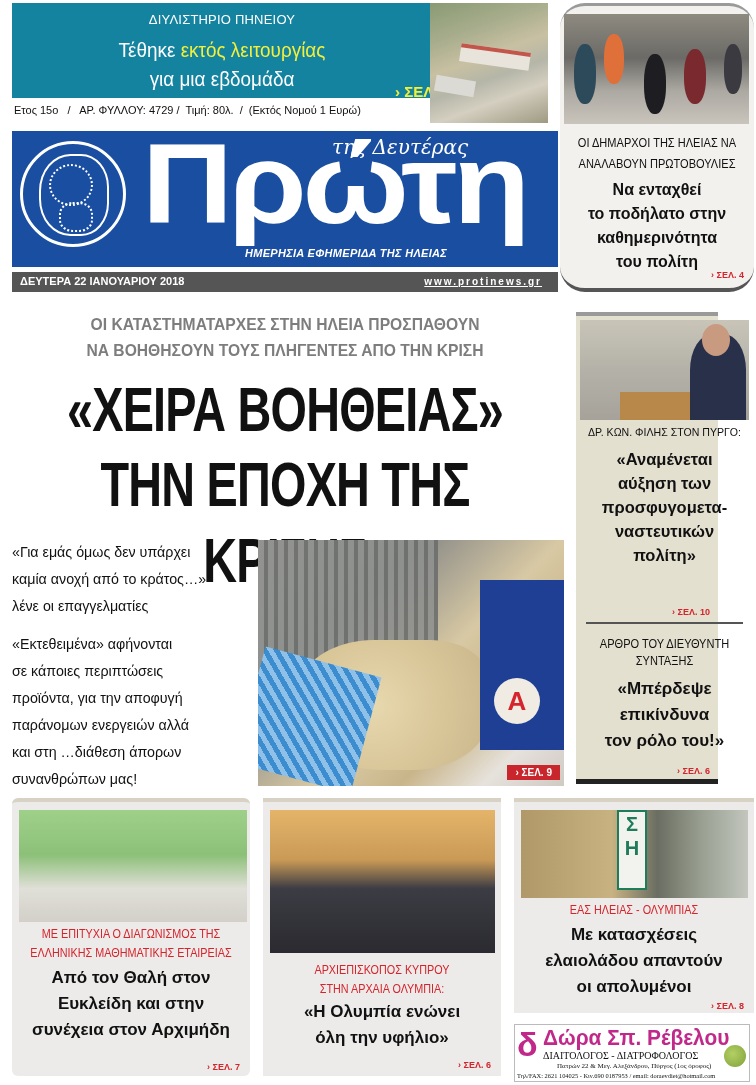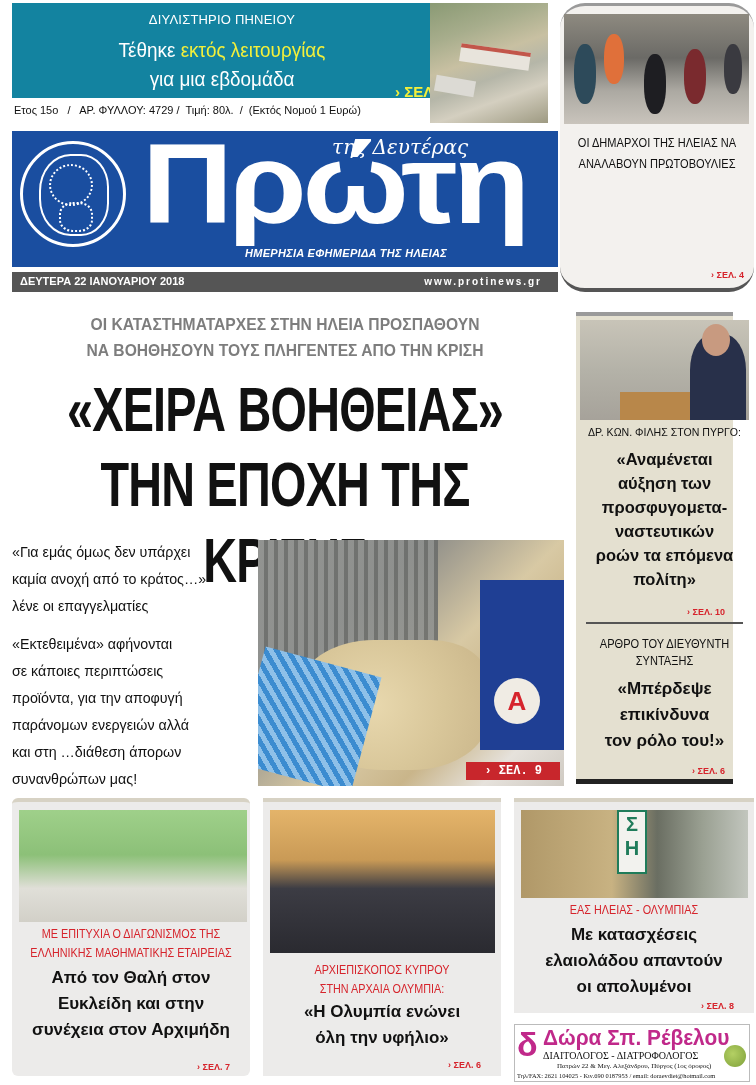--- a/index.html
+++ b/index.html
@@ -24,21 +24,21 @@
   #masthead { left: 12px; top: 131px; width: 546px; height: 136px; background: #1a4ea0; }
   #masthead .coin { position: absolute; left: 8px; top: 10px; width: 106px; height: 106px; border-radius: 50%; border: 3px solid #fff; }
   #masthead .coin .inner { position: absolute; left: 16px; top: 10px; width: 70px; height: 82px; border-radius: 45% 40% 40% 45%; border: 2px solid #fff; }
   #masthead .coin .inner::before { content: ""; position: absolute; left: 8px; top: 8px; width: 40px; height: 38px; border: 2px dotted #fff; border-radius: 50%; }
   #masthead .coin .inner::after { content: ""; position: absolute; left: 18px; top: 46px; width: 30px; height: 26px; border: 2px dotted #fff; border-radius: 40%; }
   #masthead .title { position: absolute; left: 130px; top: -14px; color: #fff; font-size: 120px; font-weight: bold; letter-spacing: -4px; line-height: 140px; transform: scaleX(1.05) scaleY(0.95); transform-origin: left top; }
   #masthead .subtitle-script { position: absolute; left: 320px; top: 4px; color: #fff; font-family: "DejaVu Serif", serif; font-style: italic; font-size: 20px; }
   #masthead .tagline { position: absolute; left: 233px; top: 116px; color: #fff; font-size: 11px; font-weight: bold; font-style: italic; letter-spacing: 0.3px; }
   #date-bar { left: 12px; top: 272px; width: 546px; height: 20px; background: #555555; color: #fff; text-align: right; }
   #date-bar .date { position: absolute; left: 8px; top: 3px; font-size: 11px; font-weight: bold; }
-  #date-bar .site { position: absolute; right: 16px; top: 4px; font-size: 10px; font-weight: bold; letter-spacing: 2px; }
+  #date-bar .site { position: absolute; right: 16px; top: 4px; font-size: 10px; font-weight: bold; letter-spacing: 2px; text-decoration: underline; }
 
   
   #bike-box { left: 560px; top: 3px; width: 194px; height: 289px; background: #f3f1ee; border-top: 3px solid #9a9a9a; border-bottom: 4px solid #555; border-radius: 25px; }
   #bike-box .photo { position: absolute; left: 4px; top: 8px; width: 185px; height: 110px;
     background: linear-gradient(180deg, #8e8a80 0%, #6b6a66 40%, #aca9a2 70%, #c9c4bc 100%); overflow: hidden; }
   #bike-box .photo span { position: absolute; border-radius: 45%; }
   #bike-box .kicker { position: absolute; left: 0; top: 127px; width: 194px; text-align: center; font-size: 12px; line-height: 21px; color: #111; transform: scaleX(0.92); }
   #bike-box .headline { position: absolute; left: 0; top: 172px; width: 194px; text-align: center; font-size: 16px; font-weight: bold; line-height: 24px; color: #111; }
   #bike-box .page-ref, .page-ref-red { color: #d6242c; font-size: 9px; font-weight: bold; }
   #bike-box .page-ref { position: absolute; right: 10px; top: 264px; }
@@ -50,58 +50,58 @@
   
   #lead { left: 12px; top: 538px; width: 240px; font-size: 15px; line-height: 27px; color: #111; }
   #lead p { margin-bottom: 11px; transform: scaleX(0.95); transform-origin: left; white-space: nowrap; }
   #lead-photo { left: 258px; top: 540px; width: 306px; height: 246px;
     background: linear-gradient(135deg, #b0aca4 0%, #8c8c88 30%, #d8c9a4 55%, #c9b58a 70%, #e6e2dc 85%, #cfcac2 100%); overflow: hidden; }
   #lead-photo .crate { position: absolute; left: 0; top: 0; width: 180px; height: 130px; background: repeating-linear-gradient(90deg, #8f918f 0 6px, #6c6e6c 6px 10px); opacity: 0.9; }
   #lead-photo .blue-crate { position: absolute; left: -10px; top: 120px; width: 120px; height: 120px; background: repeating-linear-gradient(45deg, #3c8cd0 0 5px, #8ec0e8 5px 10px); transform: rotate(15deg); }
   #lead-photo .box { position: absolute; left: 222px; top: 40px; width: 84px; height: 170px; background: #1f3f94; }
   #lead-photo .box .logo { position: absolute; left: 14px; top: 98px; width: 46px; height: 46px; border-radius: 50%; background: #f0ece4; color: #d6242c; font-weight: bold; font-size: 26px; text-align: center; line-height: 46px; }
   #lead-photo .sack { position: absolute; left: 40px; top: 100px; width: 190px; height: 130px; border-radius: 40% 30% 40% 45%; background: radial-gradient(circle at 40% 50%, #e8d8ae 0%, #d9c79a 50%, #c9b58a 100%); }
-  #lead-photo .page-tag { position: absolute; right: 4px; bottom: 6px; background: #c8262c; color: #fff; font-size: 12px; font-weight: bold; padding: 2px 18px; font-family: Liberation Mono, monospace; }
-
-  
-  #filis-box { left: 576px; top: 312px; width: 157px; height: 472px; background: #e4e0d0; border-top: 4px solid #9a9a9a; border-bottom: 5px solid #222; }
+  #lead-photo .page-tag { position: absolute; right: 4px; bottom: 6px; background: #c8262c; color: #fff; font-size: 10px; font-weight: bold; padding: 2px 8px; }
+
+  
+  #filis-box { left: 576px; top: 312px; width: 142px; height: 472px; background: #e4e0d0; border-top: 4px solid #9a9a9a; border-bottom: 5px solid #222; }
   #filis-box .photo { position: absolute; left: 4px; top: 4px; width: 169px; height: 100px; background: linear-gradient(180deg, #c8c4b8 0%, #b4b2a8 50%, #a6a29a 100%); overflow: hidden; }
   #filis-box .photo .person { position: absolute; left: 110px; top: 14px; width: 56px; height: 90px; background: #28304a; border-radius: 40% 40% 0 0; }
   #filis-box .photo .head { position: absolute; left: 122px; top: 4px; width: 28px; height: 32px; background: #c89a80; border-radius: 50%; }
   #filis-box .photo .podium { position: absolute; left: 40px; top: 72px; width: 80px; height: 30px; background: #b8874a; }
   #filis-box .kicker { position: absolute; left: 0; top: 110px; width: 177px; text-align: center; font-size: 11.5px; color: #111; transform: scaleX(0.92); white-space: nowrap; }
   #filis-box .headline { position: absolute; left: 0; top: 131px; width: 177px; text-align: center; font-size: 16.5px; font-weight: bold; line-height: 24px; color: #111; }
   #filis-box .page-ref { position: absolute; right: 8px; top: 291px; }
   #filis-box .divider { position: absolute; left: 10px; top: 306px; width: 157px; height: 2px; background: #555; }
   #filis-box .kicker2 { position: absolute; left: 0; top: 320px; width: 177px; text-align: center; font-size: 12px; line-height: 17px; color: #111; transform: scaleX(0.92); }
   #filis-box .headline2 { position: absolute; left: 0; top: 360px; width: 177px; text-align: center; font-size: 17px; font-weight: bold; line-height: 26px; color: #111; }
   #filis-box .page-ref2 { position: absolute; right: 8px; top: 450px; }
 
   
   .bottom-box { position: absolute; top: 798px; background: #ecebea; border-top: 4px solid #d7d2c4; }
   .bottom-box .photo { position: absolute; left: 7px; top: 8px; overflow: hidden; }
   .bottom-box .kicker { position: absolute; left: 0; width: 100%; text-align: center; color: #d6242c; font-size: 12px; line-height: 19px; transform: scaleX(0.9); }
   .bottom-box .headline { position: absolute; left: 0; width: 100%; text-align: center; color: #111; font-size: 17px; font-weight: bold; line-height: 26px; }
-  .bottom-box .page-ref { position: absolute; right: 20px; color: #d6242c; font-size: 9px; font-weight: bold; }
+  .bottom-box .page-ref { position: absolute; right: 10px; color: #d6242c; font-size: 9px; font-weight: bold; }
 
   #box-math { left: 12px; width: 238px; height: 278px; border-radius: 6px; }
   #box-math .photo { width: 228px; height: 112px; background: linear-gradient(180deg, #9fd08a 0%, #8cc078 40%, #e0dfd8 70%, #d2d0c8 100%); }
   #box-math .kicker { top: 123px; }
   #box-math .headline { top: 163px; }
   #box-math .page-ref { top: 260px; }
 
   #box-olympia { left: 263px; width: 238px; height: 278px; }
   #box-olympia .photo { width: 225px; height: 143px; background: linear-gradient(180deg, #e4b46a 0%, #c99a56 35%, #3c3c44 55%, #2a2a30 100%); }
   #box-olympia .kicker { top: 159px; }
   #box-olympia .headline { top: 197px; }
   #box-olympia .page-ref { top: 258px; }
 
   #box-eas { left: 514px; width: 240px; height: 215px; }
   #box-eas .photo { width: 227px; height: 88px; background: linear-gradient(90deg, #b09868 0%, #c8b282 40%, #6a6e62 60%, #9aa092 80%, #c2c6be 100%); }
-  #box-eas .photo .sign { position: absolute; left: 96px; top: 0; width: 30px; height: 64px; background: #f2f2ee; border: 2px solid #1f7c5a; color: #1f7c5a; font-weight: bold; font-size: 20px; text-align: center; line-height: 24px; }
+  #box-eas .photo .sign { position: absolute; left: 96px; top: 0; width: 30px; height: 80px; background: #f2f2ee; border: 2px solid #1f7c5a; color: #1f7c5a; font-weight: bold; font-size: 20px; text-align: center; line-height: 24px; }
   #box-eas .kicker { top: 99px; }
   #box-eas .headline { top: 120px; }
   #box-eas .page-ref { top: 199px; }
 
   
   #ad { left: 514px; top: 1024px; width: 236px; height: 58px; background: #ffffff; border: 1px solid #bbb; }
   #ad .logo { position: absolute; left: 2px; top: 0; color: #c0298a; font-size: 34px; font-weight: bold; line-height: 38px; }
   #ad .name { position: absolute; left: 28px; top: 1px; color: #c0298a; font-size: 22px; font-weight: bold; line-height: 24px; transform: scaleX(0.95); transform-origin: left; white-space: nowrap; }
   #ad .role { position: absolute; left: 28px; top: 25px; font-family: "Liberation Serif", "DejaVu Serif", serif; font-size: 10px; color: #111; white-space: nowrap; }
   #ad .addr { position: absolute; left: 42px; top: 37px; font-family: "Liberation Serif", "DejaVu Serif", serif; font-size: 7px; color: #111; white-space: nowrap; text-align: right; }
@@ -142,20 +142,26 @@
   <div class="photo">
     <span style="left:10px;top:30px;width:22px;height:60px;background:#2d4a5a;"></span>
     <span style="left:40px;top:20px;width:20px;height:50px;background:#e0703a;"></span>
     <span style="left:80px;top:40px;width:22px;height:60px;background:#1e1e22;"></span>
     <span style="left:120px;top:35px;width:22px;height:55px;background:#7a2a2e;"></span>
     <span style="left:160px;top:30px;width:18px;height:50px;background:#3a3a40;"></span>
   </div>
   <div class="kicker cond">
     <div>ΟΙ ΔΗΜΑΡΧΟΙ ΤΗΣ ΗΛΕΙΑΣ ΝΑ</div>
     <div>ΑΝΑΛΑΒΟΥΝ ΠΡΩΤΟΒΟΥΛΙΕΣ</div>
+  </div>
+  <div class="headline">
+    <div>Να ενταχθεί</div>
+    <div>το ποδήλατο στην</div>
+    <div>καθημερινότητα</div>
+    <div>του πολίτη</div>
   </div>
   <div class="page-ref">› ΣΕΛ. 4</div>
 </div>
 
 <div id="main-kicker" class="abs">
   <div>ΟΙ ΚΑΤΑΣΤΗΜΑΤΑΡΧΕΣ ΣΤΗΝ ΗΛΕΙΑ ΠΡΟΣΠΑΘΟΥΝ</div>
   <div>ΝΑ ΒΟΗΘΗΣΟΥΝ ΤΟΥΣ ΠΛΗΓΕΝΤΕΣ ΑΠΟ ΤΗΝ ΚΡΙΣΗ</div>
 </div>
 <div id="main-headline" class="abs">
   <div>«ΧΕΙΡΑ ΒΟΗΘΕΙΑΣ»</div>
@@ -191,21 +197,20 @@
     <div class="podium"></div>
     <div class="person"></div>
     <div class="head"></div>
   </div>
   <div class="kicker cond">ΔΡ. ΚΩΝ. ΦΙΛΗΣ ΣΤΟΝ ΠΥΡΓΟ:</div>
   <div class="headline">
     <div>«Αναμένεται</div>
     <div>αύξηση των</div>
     <div>προσφυγομετα-</div>
     <div>ναστευτικών</div>
-    <div>ροών τα επόμενα</div>
     <div>πολίτη»</div>
   </div>
   <div class="page-ref page-ref-red">› ΣΕΛ. 10</div>
   <div class="divider"></div>
   <div class="kicker2 cond">
     <div>ΑΡΘΡΟ ΤΟΥ ΔΙΕΥΘΥΝΤΗ</div>
     <div>ΣΥΝΤΑΞΗΣ</div>
   </div>
   <div class="headline2">
     <div>«Μπέρδεψε</div>

